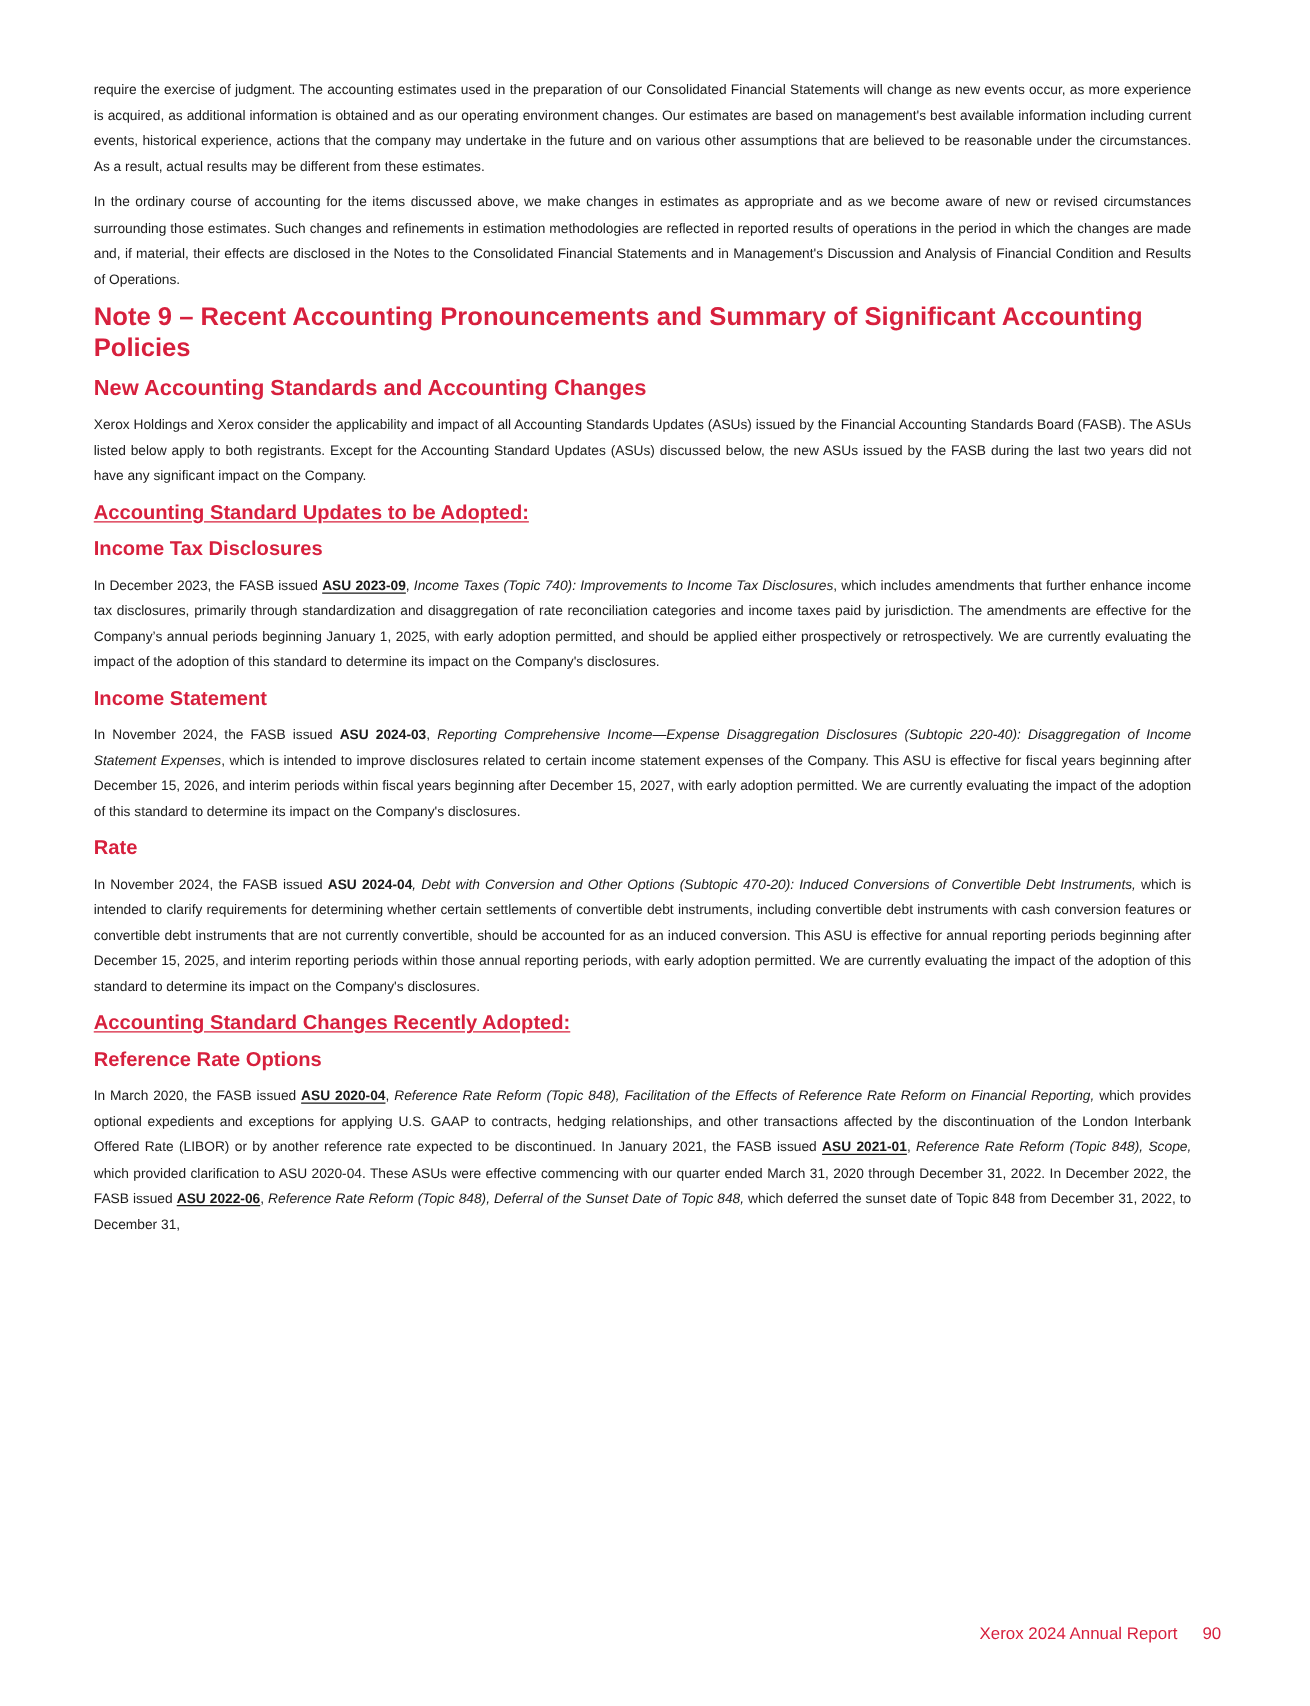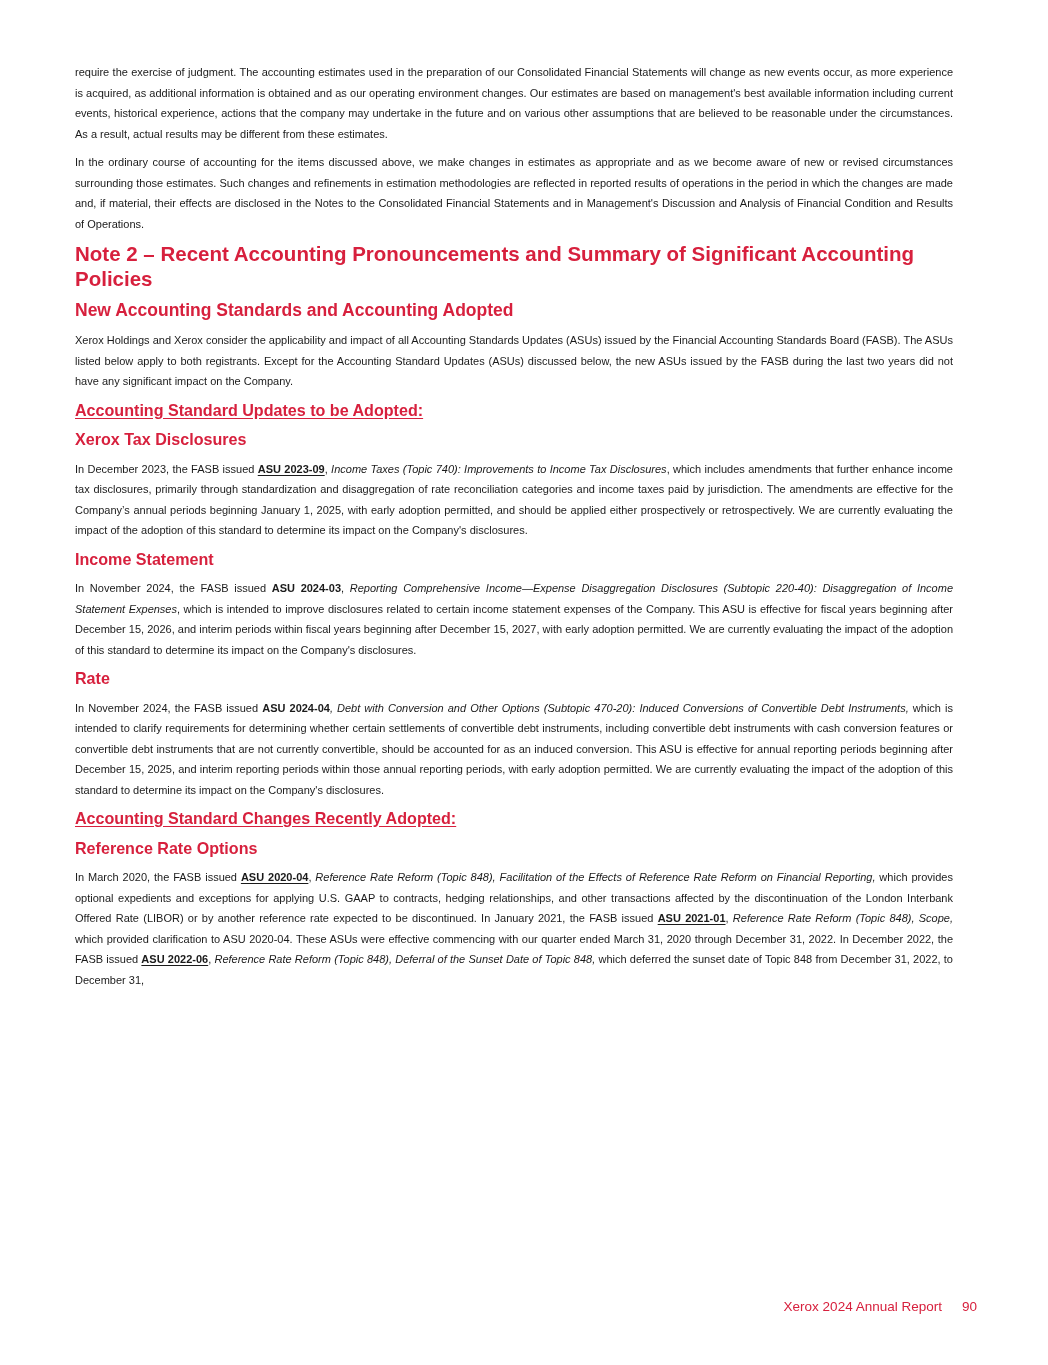--- a/index.html
+++ b/index.html
@@ -80,29 +80,29 @@
     }
   </style>
 </head>
 <body>
 
 <div class="page">
 
   <p class="body">require the exercise of judgment. The accounting estimates used in the preparation of our Consolidated Financial Statements will change as new events occur, as more experience is acquired, as additional information is obtained and as our operating environment changes. Our estimates are based on management's best available information including current events, historical experience, actions that the company may undertake in the future and on various other assumptions that are believed to be reasonable under the circumstances. As a result, actual results may be different from these estimates.</p>
   <p class="body">In the ordinary course of accounting for the items discussed above, we make changes in estimates as appropriate and as we become aware of new or revised circumstances surrounding those estimates. Such changes and refinements in estimation methodologies are reflected in reported results of operations in the period in which the changes are made and, if material, their effects are disclosed in the Notes to the Consolidated Financial Statements and in Management's Discussion and Analysis of Financial Condition and Results of Operations.</p>
 
-  <h1 class="note-title">Note 2 – Recent Accounting Pronouncements and Summary of Significant Accounting Policies</h1>
+  <h1 class="note-title">Note 9 – Recent Accounting Pronouncements and Summary of Significant Accounting Policies</h1>
 
-  <h2 class="section-title">New Accounting Standards and Accounting Adopted</h2>
+  <h2 class="section-title">New Accounting Standards and Accounting Changes</h2>
 
   <p class="body">Xerox Holdings and Xerox consider the applicability and impact of all Accounting Standards Updates (ASUs) issued by the Financial Accounting Standards Board (FASB). The ASUs listed below apply to both registrants. Except for the Accounting Standard Updates (ASUs) discussed below, the new ASUs issued by the FASB during the last two years did not have any significant impact on the Company.</p>
 
   <div class="sub-underlined">Accounting Standard Updates to be Adopted:</div>
 
-  <div class="sub-title">Xerox Tax Disclosures</div>
+  <div class="sub-title">Income Tax Disclosures</div>
   <p class="body"><span>In December 2023, the FASB issued </span><span class="asu ul">ASU 2023-09</span><span>, </span><em>Income Taxes (Topic 740): Improvements to Income Tax Disclosures</em><span>, which includes amendments that further enhance income tax disclosures, primarily through standardization and disaggregation of rate reconciliation categories and income taxes paid by jurisdiction. The amendments are effective for the Company’s annual periods beginning January 1, 2025, with early adoption permitted, and should be applied either prospectively or retrospectively. We are currently evaluating the impact of the adoption of this standard to determine its impact on the Company's disclosures.</span></p>
 
   <div class="sub-title">Income Statement</div>
   <p class="body"><span>In November 2024, the FASB issued </span><span class="asu">ASU 2024-03</span><span>, </span><em>Reporting Comprehensive Income—Expense Disaggregation Disclosures (Subtopic 220-40): Disaggregation of Income Statement Expenses</em><span>, which is intended to improve disclosures related to certain income statement expenses of the Company. This ASU is effective for fiscal years beginning after December 15, 2026, and interim periods within fiscal years beginning after December 15, 2027, with early adoption permitted. We are currently evaluating the impact of the adoption of this standard to determine its impact on the Company's disclosures.</span></p>
 
   <div class="sub-title">Rate</div>
   <p class="body"><span>In November 2024, the FASB issued </span><span class="asu">ASU 2024-04</span><em>, Debt with Conversion and Other Options (Subtopic 470-20): Induced Conversions of Convertible Debt Instruments,</em><span> which is intended to clarify requirements for determining whether certain settlements of convertible debt instruments, including convertible debt instruments with cash conversion features or convertible debt instruments that are not currently convertible, should be accounted for as an induced conversion. This ASU is effective for annual reporting periods beginning after December 15, 2025, and interim reporting periods within those annual reporting periods, with early adoption permitted. We are currently evaluating the impact of the adoption of this standard to determine its impact on the Company's disclosures.</span></p>
 
   <div class="sub-underlined">Accounting Standard Changes Recently Adopted:</div>
 

